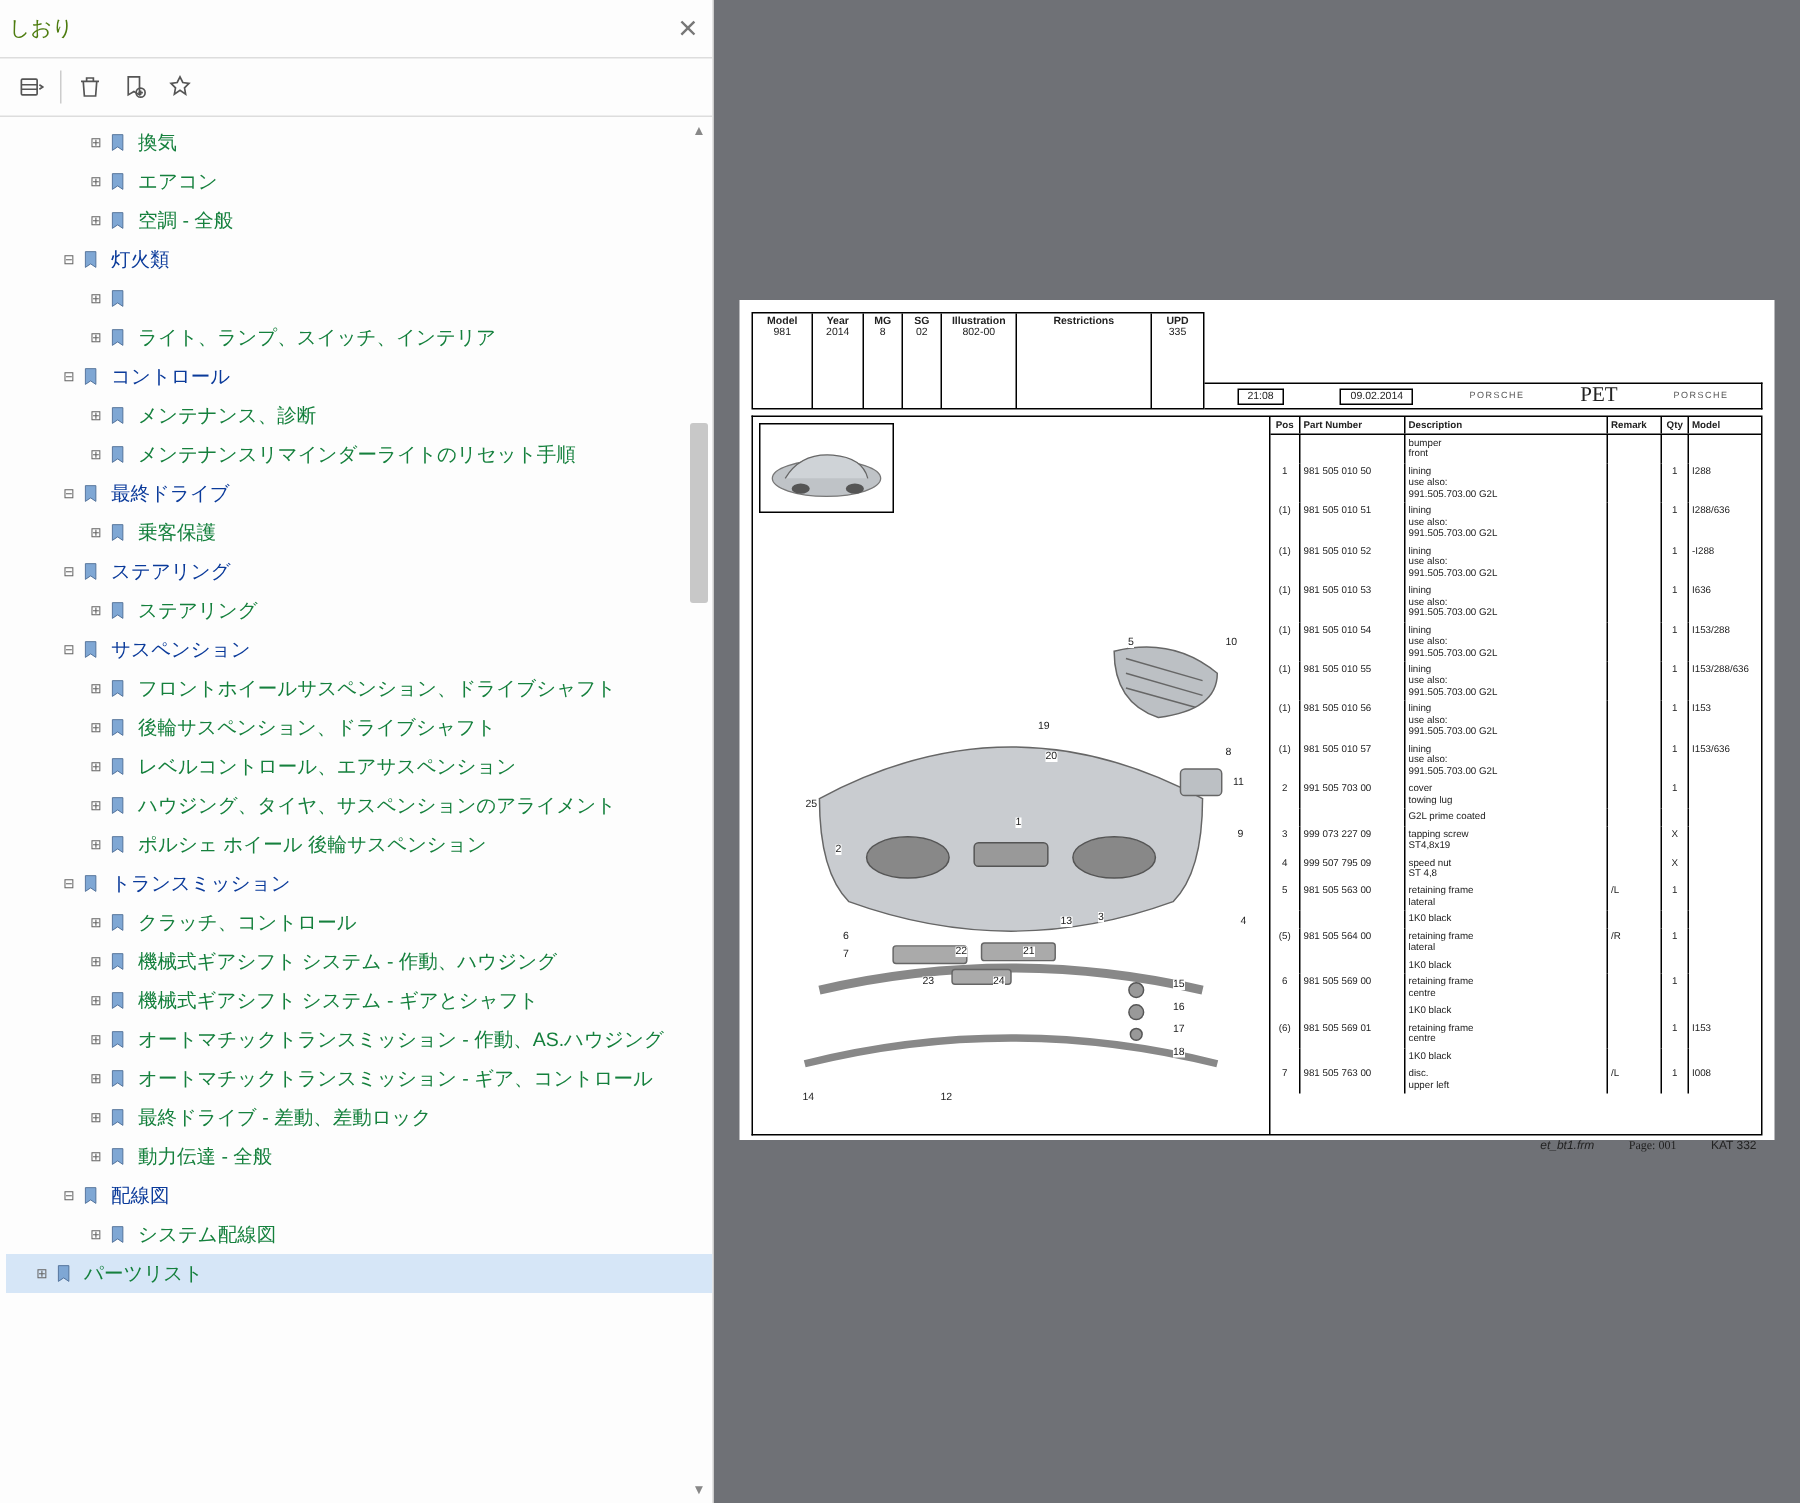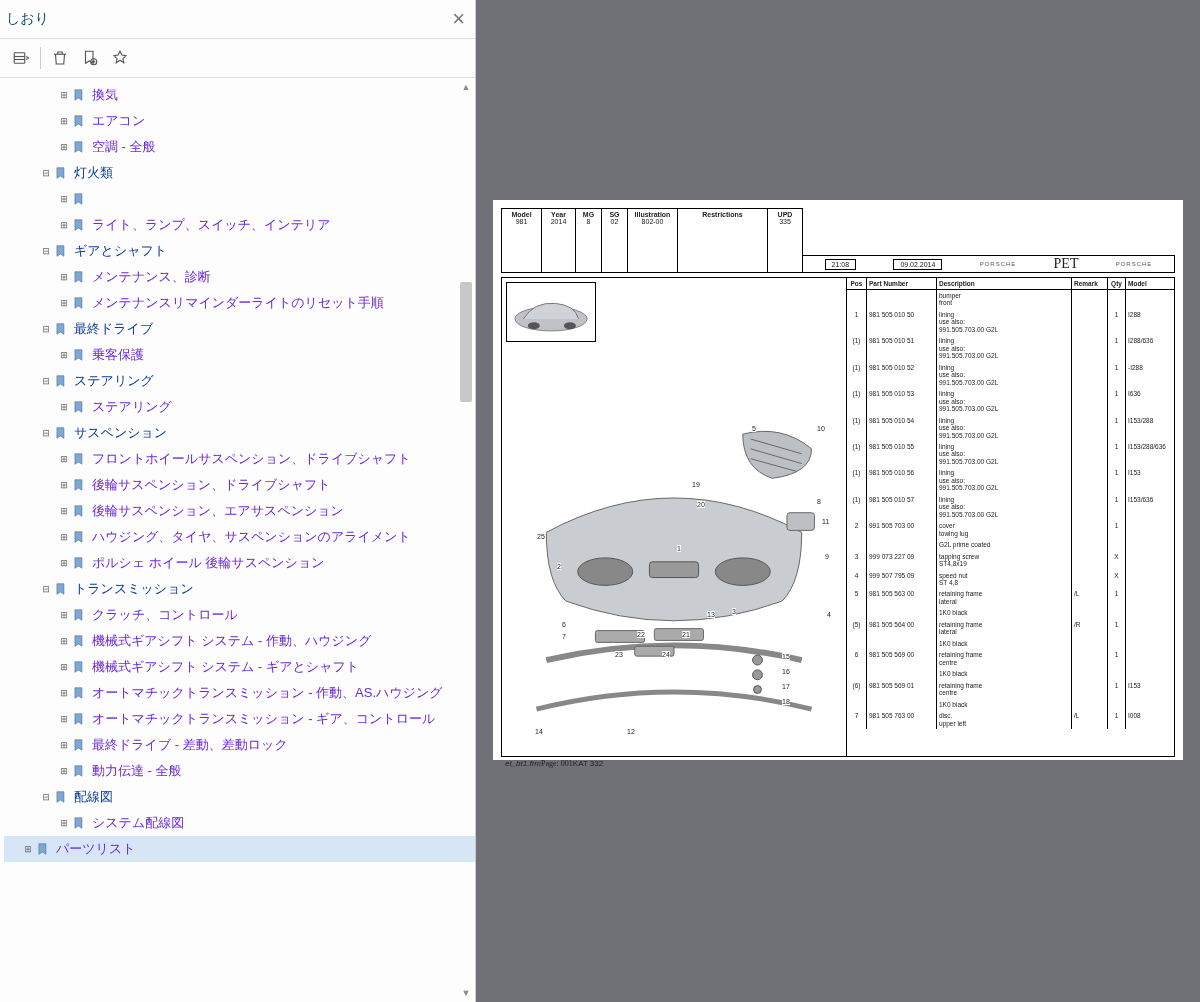--- a/index.html
+++ b/index.html
@@ -1,33 +1,33 @@
 <!DOCTYPE html>
 <html><head>
 <meta charset="utf-8">
 <style>
 * { box-sizing: border-box; margin: 0; padding: 0; }
 body { font-family: "Meiryo", "Yu Gothic", sans-serif; font-size: 13px; background: #f5f5f5; display: flex; height: 1002px; width: 1200px; overflow: hidden; }
 .sidebar { width: 476px; background: #fdfdfd; border-right: 1px solid #ccc; display: flex; flex-direction: column; }
 .sb-header { display: flex; align-items: center; justify-content: space-between; padding: 6px 10px 6px 6px; border-bottom: 1px solid #ddd; }
-.sb-title { font-size: 14px; color: #0c4a6e; }
+.sb-title { font-size: 14px; color: #4d7c0f; }
 .sb-close { font-size: 22px; color: #777; cursor: pointer; }
 .sb-toolbar { display: flex; gap: 4px; padding: 6px 8px; border-bottom: 1px solid #ddd; align-items: center; }
 .tb-btn { width: 26px; height: 26px; display: flex; align-items: center; justify-content: center; border-radius: 3px; cursor: pointer; color: #555; }
 .tb-sep { width: 1px; height: 22px; background: #ccc; margin: 0 2px; }
 .tree { flex: 1; overflow-y: auto; padding: 4px 0 4px 4px; position: relative; }
 .tree-scroll { position: absolute; right: 2px; top: 4px; bottom: 4px; width: 14px; }
 .tree-scroll .thumb { position: absolute; left: 1px; right: 1px; top: 200px; height: 120px; background: #c8c8c8; border-radius: 2px; }
 .tree-scroll .arrow { position: absolute; left:0; right:0; text-align:center; font-size:9px; color:#888; }
 .tree-scroll .up { top: 0; } .tree-scroll .down { bottom: 0; }
 .node { display: flex; align-items: center; padding: 2px 0 2px 0; line-height: 22px; cursor: pointer; white-space: normal; }
 .node .sp { display: inline-block; }
 .node .tw { width: 12px; font-size: 9px; color: #666; text-align: center; }
 .node .bk { width: 16px; margin: 0 4px 0 2px; display:inline-flex; }
-.node .lbl { color: #6d28d9; }
+.node .lbl { color: #15803d; }
 .node.cat .lbl { color: #0a3a9a; font-weight: 400; }
 .node.sel { background: #d6e6f7; }
 .bk svg { width:14px; height:14px; }
 
 .main { flex: 1; background: #6f7176; display: flex; align-items: flex-start; justify-content: center; padding-top: 200px; }
 .page { background: #fff; width: 690px; height: 560px; padding: 8px; position: relative; font-size: 7px; color: #222; }
 .hdr-row { display: flex; border: 1px solid #000; }
 .hdr-cell { border-right: 1px solid #000; padding: 2px 3px; text-align: center; }
 .hdr-cell:last-child { border-right: none; }
 .hdr-top { font-weight: bold; }
@@ -48,21 +48,21 @@
 .c-pos { width: 20px; text-align:center; }
 .c-pn { width: 70px; }
 .c-desc { flex: 1; }
 .c-rem { width: 36px; }
 .c-qty { width: 18px; text-align:center; }
 .c-mdl { width: 48px; }
 .tbody { flex:1; overflow:hidden; }
 .tr { display:flex; border-bottom: 0px solid #eee; }
 .tr .c-desc { white-space: pre-line; line-height:1.15; }
 
-.footer { display:flex; justify-content:flex-start; font-size:8px; font-style:italic; padding: 2px 4px 0; }
+.footer { display:flex; justify-content:flex-end; font-size:8px; font-style:italic; padding: 2px 4px 0; gap: 23px; }
 .footer .pg { font-style: normal; font-family: Liberation Serif, serif; }
 </style>
 </head>
 <body>
 
 <div class="sidebar">
   <div class="sb-header">
     <span class="sb-title">しおり</span>
     <span class="sb-close">×</span>
   </div>
@@ -158,21 +158,21 @@
         <span class="lbl">ライト、ランプ、スイッチ、インテリア</span>
       </div>
       <div class="node cat">
         <span class="sp" style="width:36px"></span>
         <span class="tw">⊟</span>
         <span class="bk">
           <svg viewBox="0 0 24 24">
             <path d="M5 3h12v18l-6-4-6 4z" fill="#7fa7d4" stroke="#4a6a94" stroke-width="1"></path>
           </svg>
         </span>
-        <span class="lbl">ギアとシャフト</span>
+        <span class="lbl">コントロール</span>
       </div>
       <div class="node">
         <span class="sp" style="width:54px"></span>
         <span class="tw">⊞</span>
         <span class="bk">
           <svg viewBox="0 0 24 24">
             <path d="M5 3h12v18l-6-4-6 4z" fill="#7fa7d4" stroke="#4a6a94" stroke-width="1"></path>
           </svg>
         </span>
         <span class="lbl">メンテナンス、診断</span>
@@ -258,21 +258,21 @@
         <span class="lbl">後輪サスペンション、ドライブシャフト</span>
       </div>
       <div class="node">
         <span class="sp" style="width:54px"></span>
         <span class="tw">⊞</span>
         <span class="bk">
           <svg viewBox="0 0 24 24">
             <path d="M5 3h12v18l-6-4-6 4z" fill="#7fa7d4" stroke="#4a6a94" stroke-width="1"></path>
           </svg>
         </span>
-        <span class="lbl">後輪サスペンション、エアサスペンション</span>
+        <span class="lbl">レベルコントロール、エアサスペンション</span>
       </div>
       <div class="node">
         <span class="sp" style="width:54px"></span>
         <span class="tw">⊞</span>
         <span class="bk">
           <svg viewBox="0 0 24 24">
             <path d="M5 3h12v18l-6-4-6 4z" fill="#7fa7d4" stroke="#4a6a94" stroke-width="1"></path>
           </svg>
         </span>
         <span class="lbl">ハウジング、タイヤ、サスペンションのアライメント</span>

